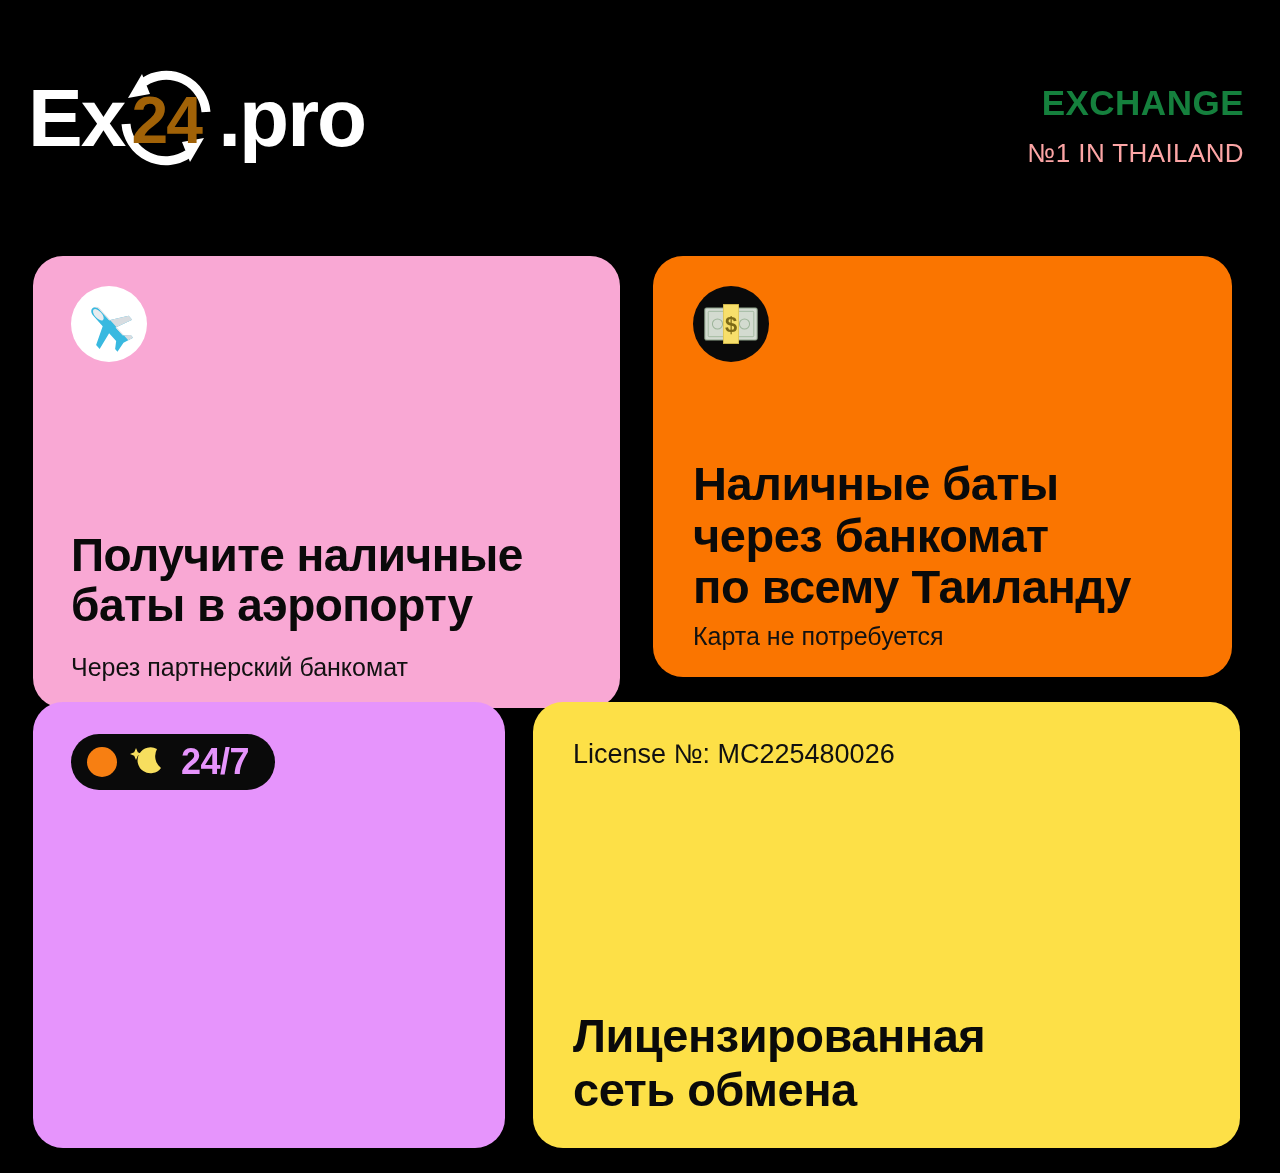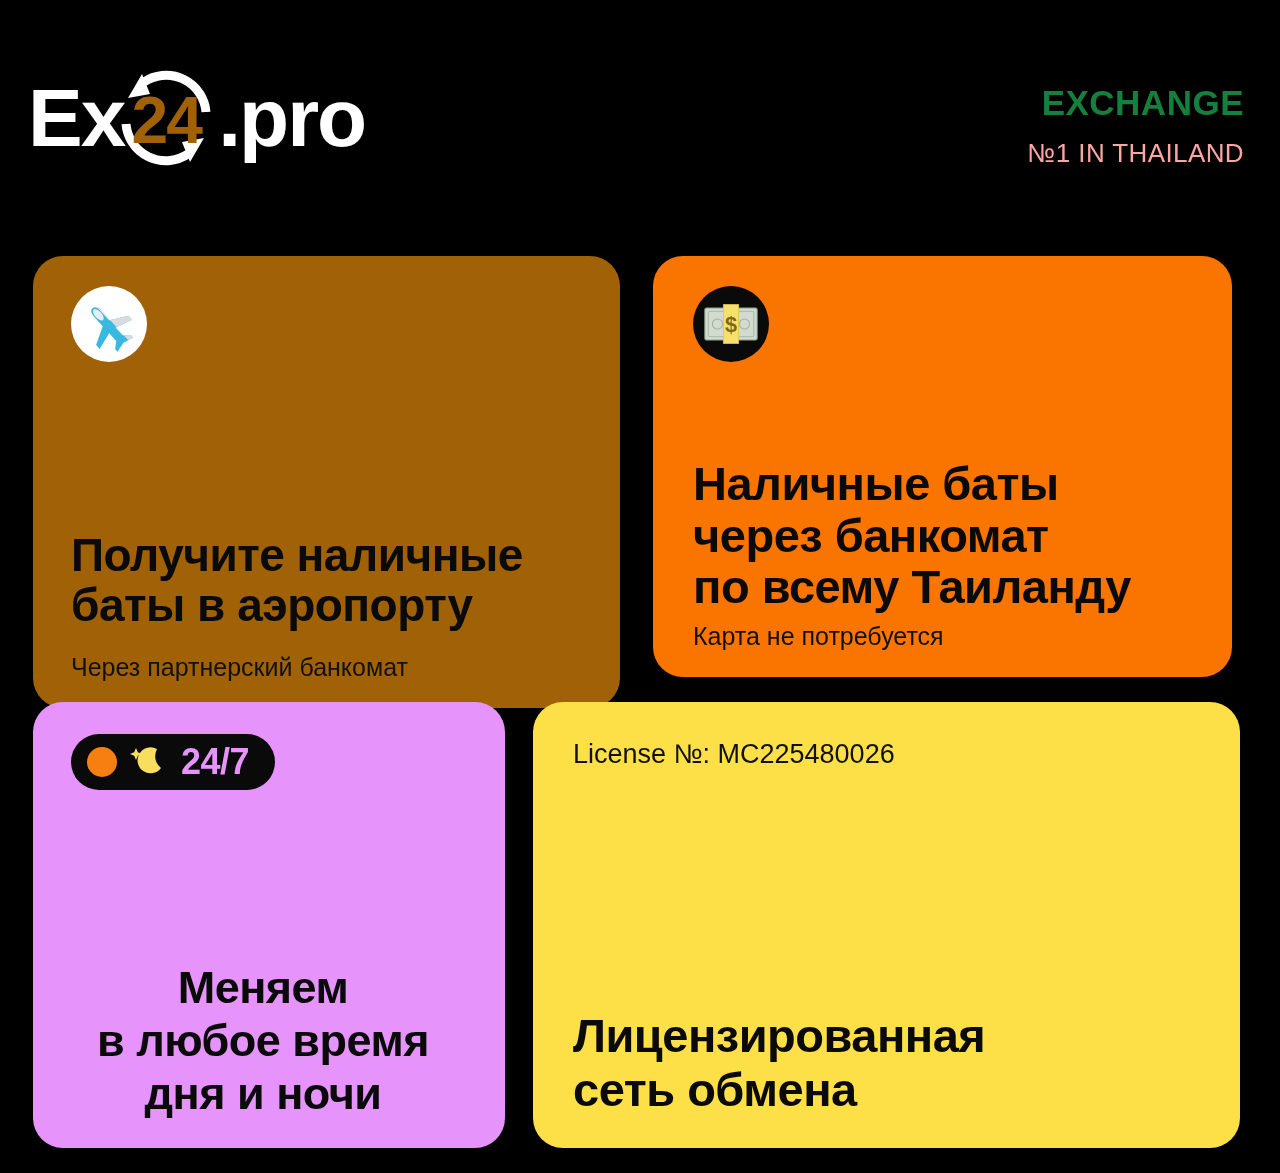--- a/index.html
+++ b/index.html
@@ -141,39 +141,39 @@
     flex: 0 0 auto;
   }
   .icon-circle.light { background: #ffffff; }
   .icon-circle.dark  { background: #0a0a0a; }
   .icon-circle svg { display: block; }
 
   
   #card-airport {
     left: 33px; top: 256px;
     width: 587px; height: 452px;
-    background: #a16207;
+    background: #f9a8d4;
   }
   #card-airport .card-title { font-size: 46px; }
 
   #card-atm {
     left: 653px; top: 256px;
     width: 579px; height: 421px;
     background: #FA7500;
   }
   #card-atm .card-inner { padding: 30px 34px 26px 40px; }
   #card-atm .card-title { font-size: 47px; line-height: 1.1; }
   #card-atm .card-sub { margin-top: 8px; }
 
   #card-247 {
     left: 33px; top: 702px;
     width: 472px; height: 446px;
     background: #E694FC;
   }
-  #card-247 .card-inner { padding: 32px 50px 28px 38px; text-align: center; }
+  #card-247 .card-inner { padding: 32px 50px 28px 38px; }
   #card-247 .card-title { font-size: 45px; line-height: 1.18; }
 
   #card-license {
     left: 533px; top: 702px;
     width: 707px; height: 446px;
     background: #fde047;
   }
   #card-license .card-inner { padding: 36px 40px 30px 40px; }
   #card-license .card-title { font-size: 47px; line-height: 1.16; }
 
@@ -288,23 +288,20 @@
       <span class="pill-sun"></span>
       <span class="pill-moon">
         <svg width="38" height="34" viewBox="0 0 38 34">
           <path d="M30 4 a13 13 0 1 0 4 19 a15 15 0 0 1 -4 -19 z" fill="#F7DE5E"></path>
           <path d="M9 3 l1.8 4.2 l4.2 1.8 l-4.2 1.8 l-1.8 4.2 l-1.8 -4.2 l-4.2 -1.8 l4.2 -1.8 z" fill="#F7DE5E"></path>
         </svg>
       </span>
       <span class="pill-label">24/7</span>
     </div>
     <div class="card-spacer"></div>
-    <div class="card-title">Меняем
-в любое время
-дня и ночи</div>
   </div>
 </div>
 
 <div class="card" id="card-license">
   <div class="card-inner">
     <div class="license-line">License №: MC225480026</div>
     <div class="card-spacer"></div>
     <div class="card-title">Лицензированная
 сеть обмена</div>
   </div>

